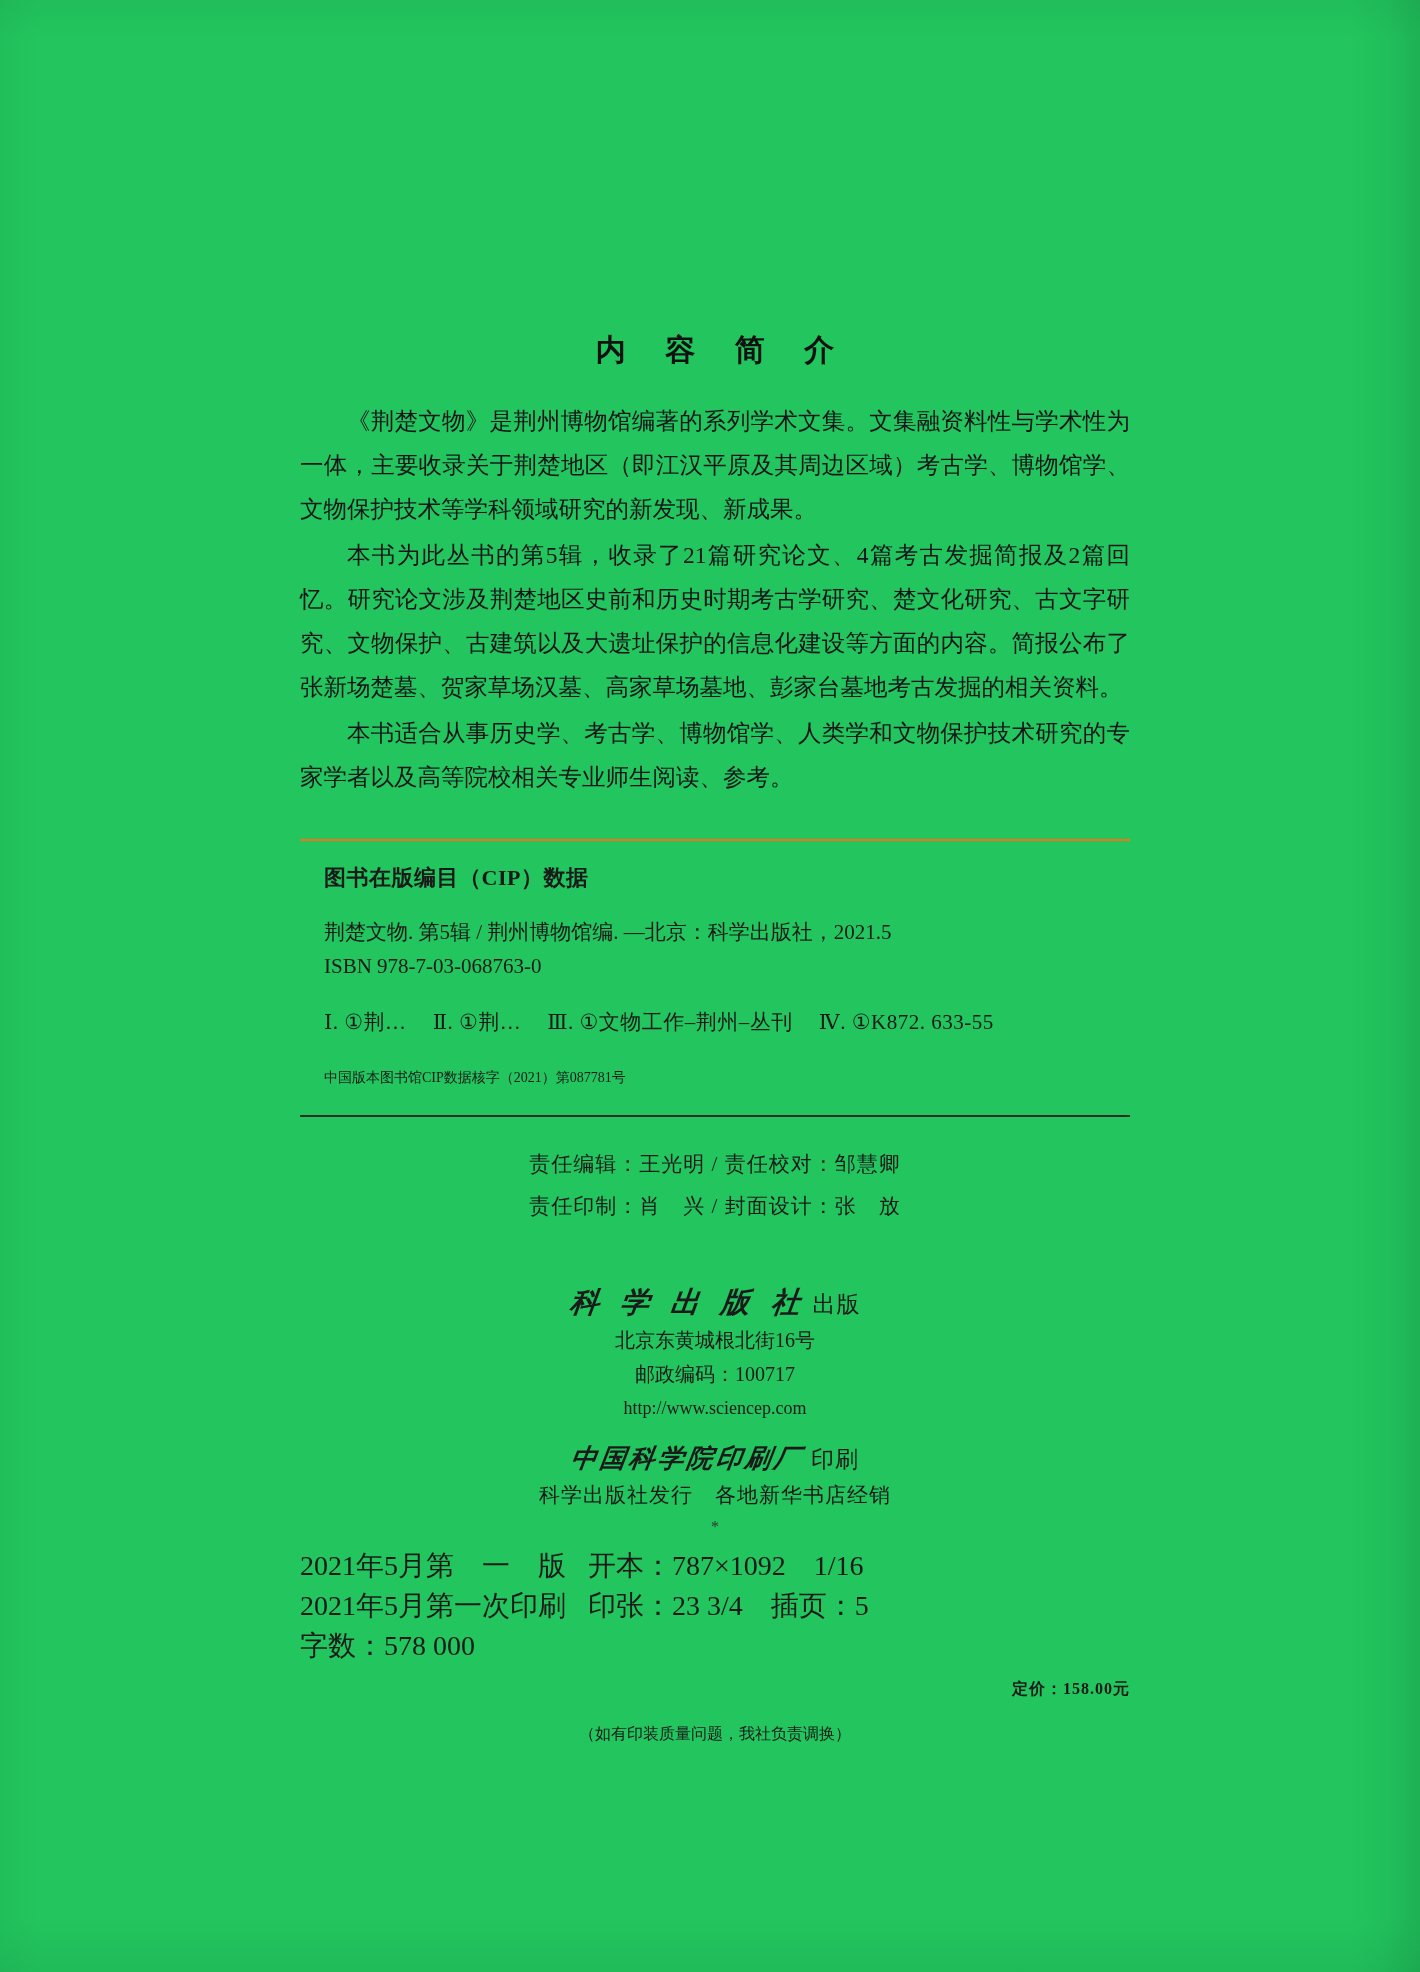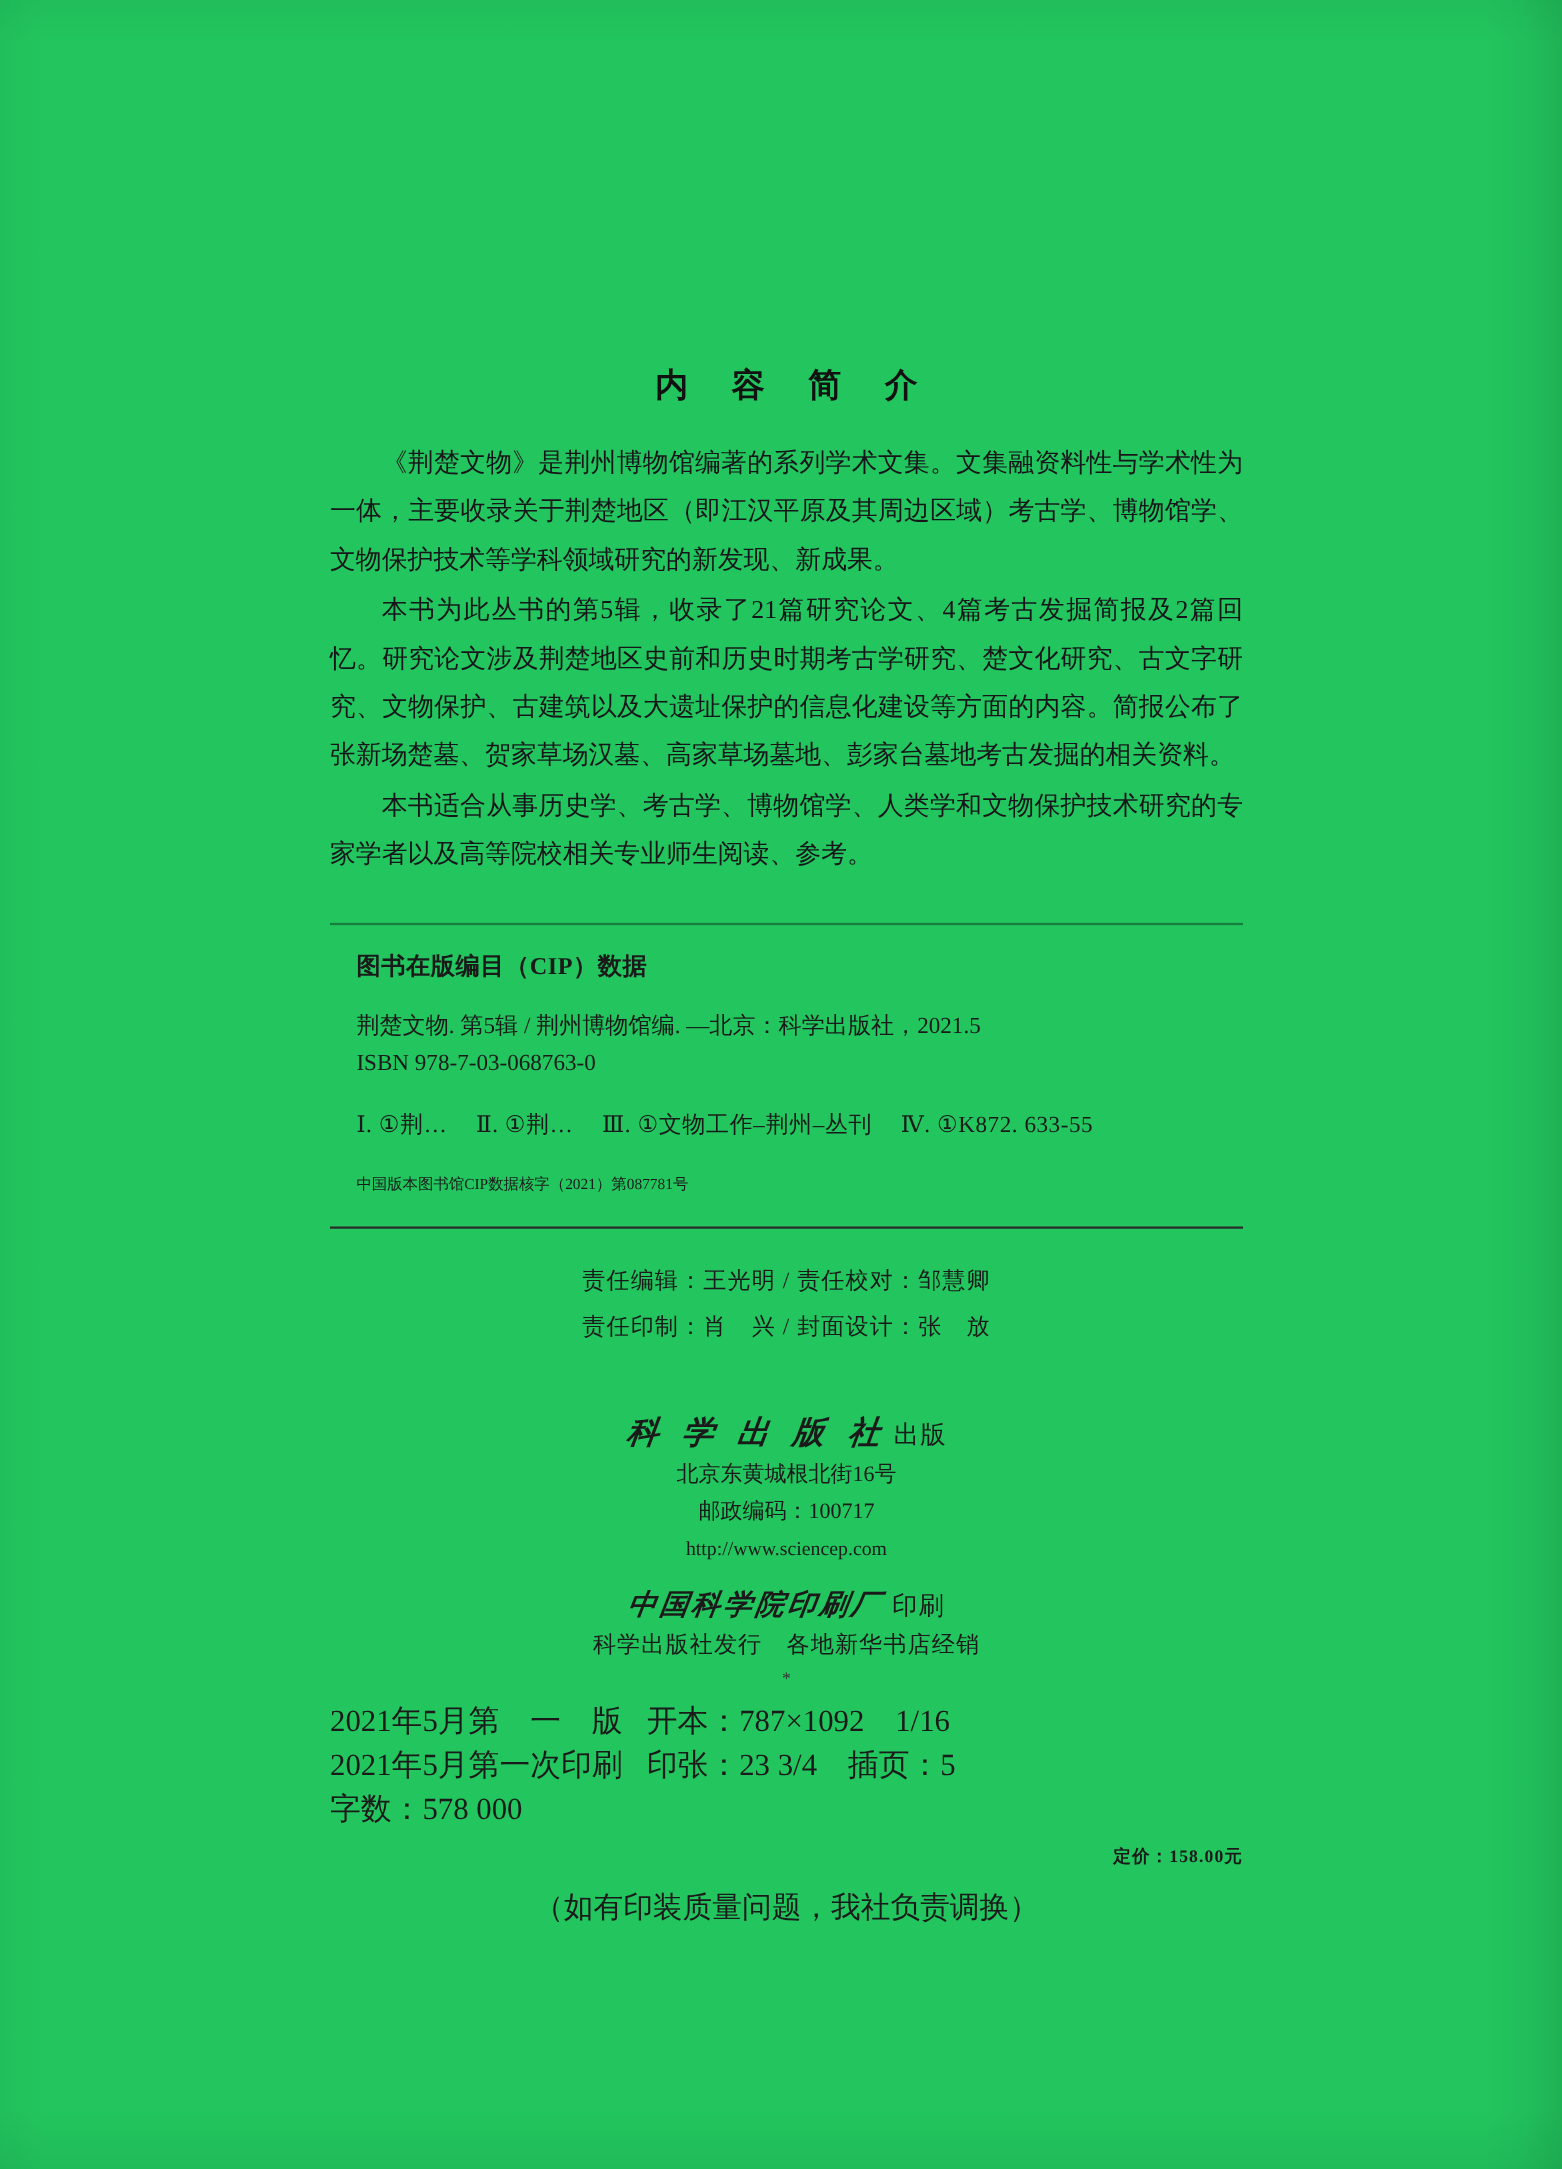--- a/index.html
+++ b/index.html
@@ -71,21 +71,21 @@
     text-align: justify;
     text-justify: inter-ideograph;
     text-indent: 2em;
     margin: 0 0 2px 0;
     color: #16161a;
   }
 
   
   .cip-block {
     margin-top: 40px;
-    border-top: 2px solid #15803d;
+    border-top: 2px solid #f97316;
     border-bottom: 2px solid #2a2a2a;
     padding: 22px 0 16px 0;
   }
   .cip-heading {
     font-size: 22px;
     font-weight: bold;
     margin: 0 0 22px 24px;
     letter-spacing: 0.5px;
   }
   .cip-line {
@@ -183,21 +183,21 @@
   .stats .sp { display: inline-block; width: 22px; }
   .price {
     text-align: right;
     font-size: 16px;
     font-weight: bold;
     line-height: 46px;
     letter-spacing: 1px;
   }
   .note {
     text-align: center;
-    font-size: 27px;
+    font-size: 16px;
     line-height: 44px;
   }
 </style>
 </head>
 <body>
 
 <div class="page">
   <div class="scan-edge-left"></div>
   <div class="scan-edge-right"></div>
   <div class="scan-edge-top"></div>

